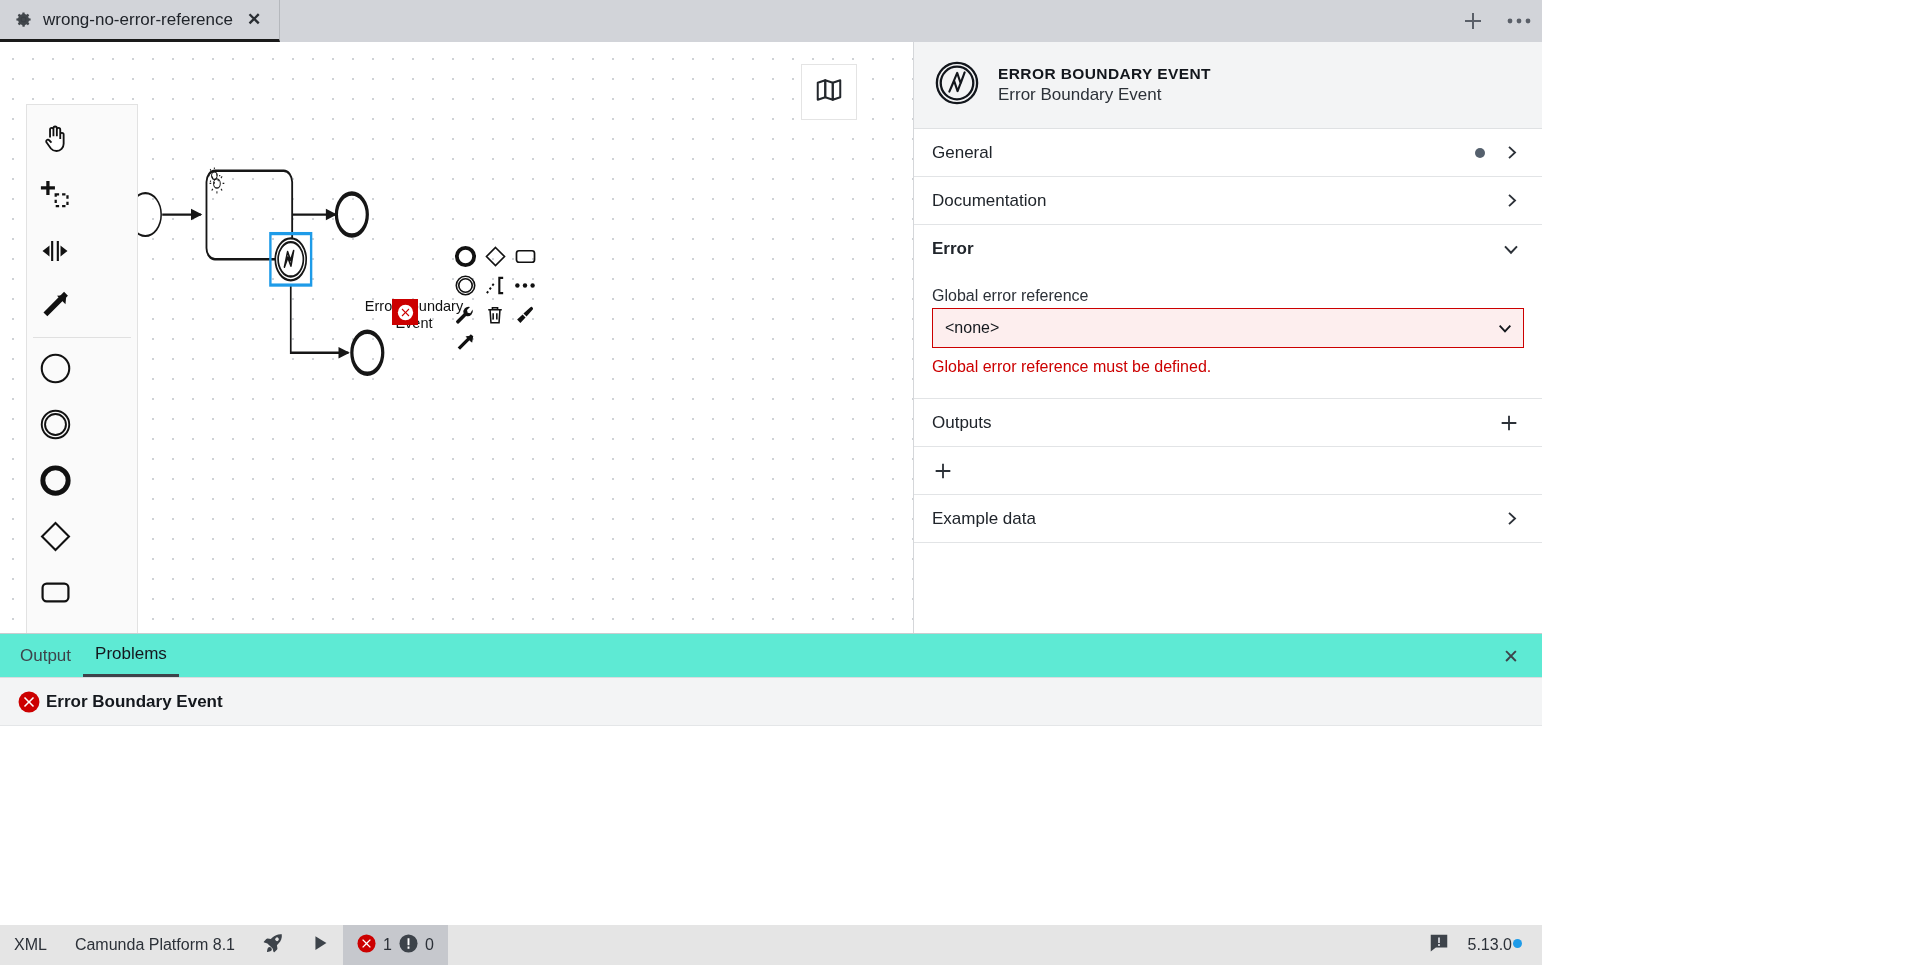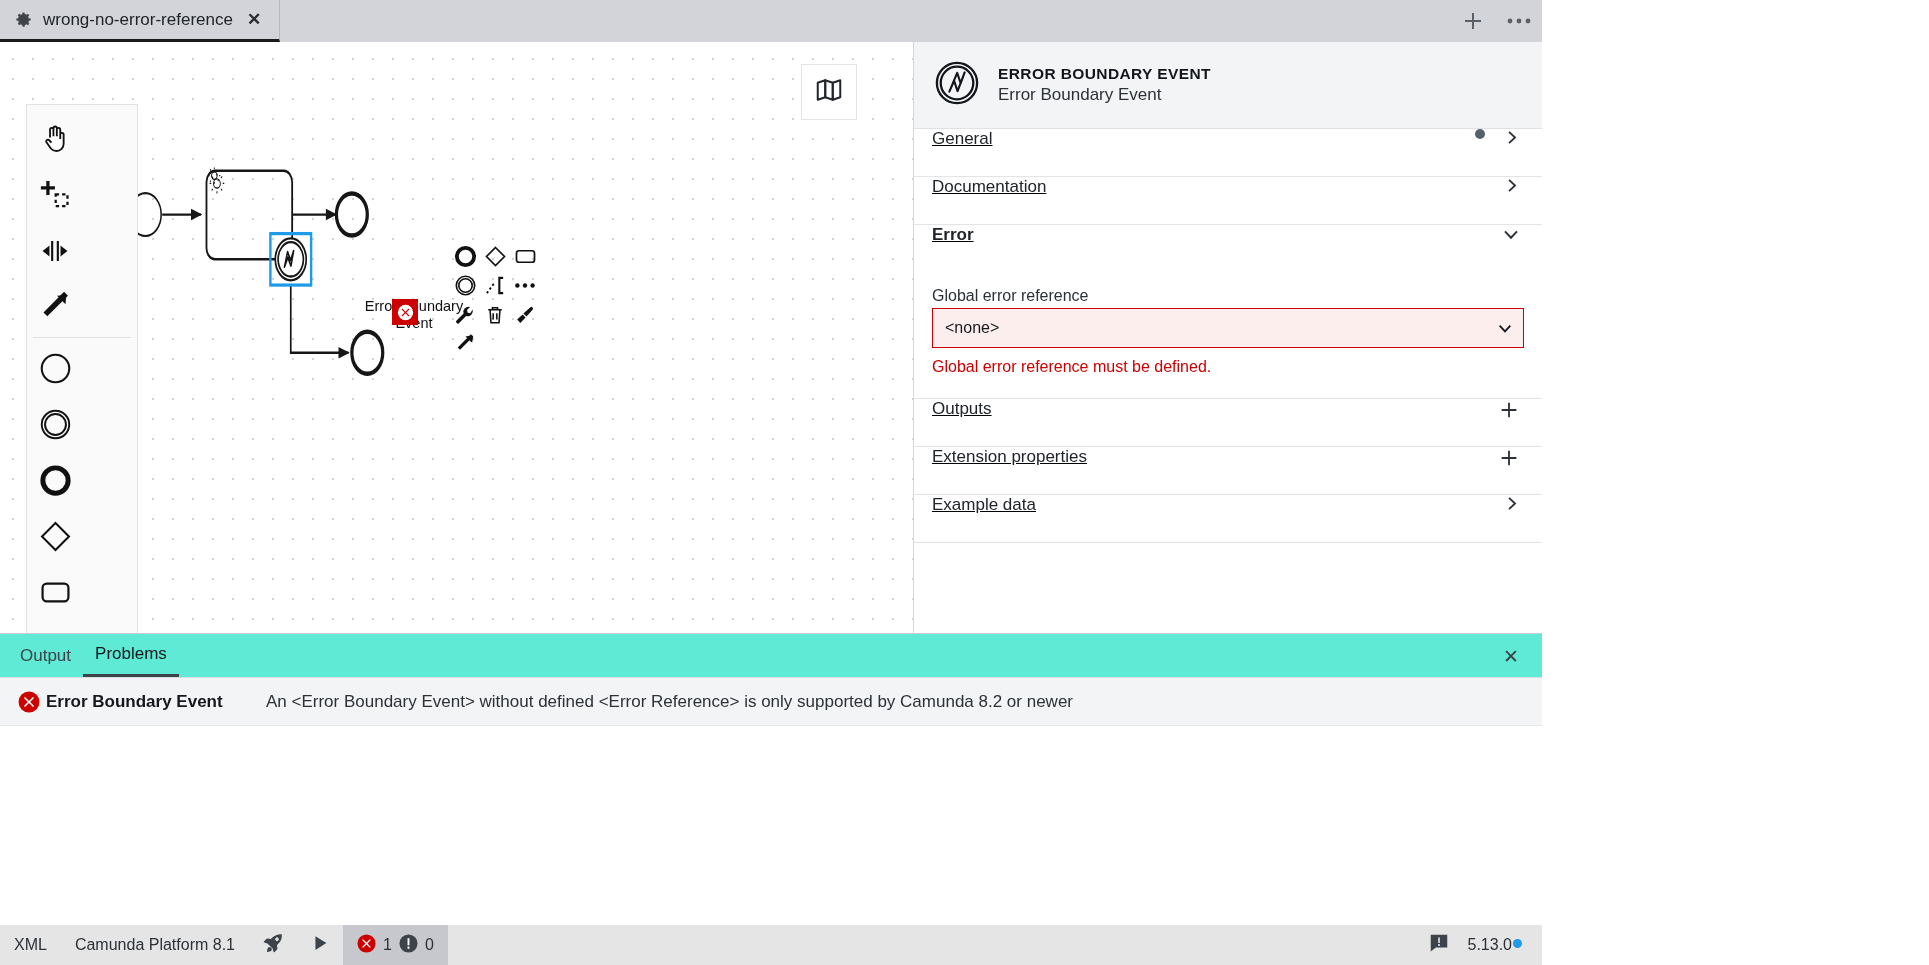--- a/index.html
+++ b/index.html
@@ -90,22 +90,22 @@
     padding: 18px 22px 18px 20px; background: #f3f4f5;
     border-bottom: 1px solid #dfe1e3;
   }
   .props-header-icon { flex: 0 0 auto; color: #12161c; }
   .props-title-kind {
     font-size: 15.5px; font-weight: bold; letter-spacing: .4px; color: #12161c; text-transform: uppercase;
   }
   .props-title-name { font-size: 17px; color: #2c3138; margin-top: 2px; }
 
   .group-head {
-    height: 48px; display: flex; align-items: flex-start; padding: 0 22px 0 18px;
-    border-bottom: 1px solid #e2e4e6; cursor: default; text-decoration: underline;
+    height: 48px; display: flex; align-items: center; padding: 0 22px 0 18px;
+    border-bottom: 1px solid #e2e4e6; cursor: default;
   }
   .group-head .g-label { font-size: 17px; color: #20252b; flex: 1 1 auto; }
   .group-head.open .g-label { font-weight: bold; }
   .g-dot { width: 10px; height: 10px; border-radius: 50%; background: #55606d; margin-right: 18px; }
   .g-chev { color: #2c3138; display: flex; align-items: center; }
   .g-plus { color: #2c3138; display: flex; align-items: center; font-size: 25px; line-height: 1; }
 
   .group-body { padding: 14px 18px 22px 18px; border-bottom: 1px solid #e2e4e6; }
   .field-label { font-size: 16px; color: #2c3138; margin-bottom: 3px; }
   .select-wrap { position: relative; }
@@ -432,21 +432,20 @@
       <div class="group-head">
         <span class="g-label">Outputs</span>
         <span class="g-plus">
           <svg width="22" height="22" viewBox="0 0 24 24">
               <path d="M11 4h2v7h7v2h-7v7h-2v-7H4v-2h7z" fill="currentColor"></path>
             </svg>
         </span>
       </div>
 
       <div class="group-head">
-        <span class="g-label">Extension properties</span>
         <span class="g-plus">
           <svg width="22" height="22" viewBox="0 0 24 24">
               <path d="M11 4h2v7h7v2h-7v7h-2v-7H4v-2h7z" fill="currentColor"></path>
             </svg>
         </span>
       </div>
 
       <div class="group-head">
         <span class="g-label">Example data</span>
         <span class="g-chev">
@@ -465,21 +464,20 @@
       <div class="log-close">✕</div>
     </div>
     <div class="problem-row">
       <span class="problem-icon">
         <svg width="22" height="22" viewBox="0 0 20 20">
           <circle cx="10" cy="10" r="9.5" fill="#cc0000"></circle>
           <path d="M6.4 5.4 10 9l3.6-3.6 1 1L11 10l3.6 3.6-1 1L10 11l-3.6 3.6-1-1L9 10 5.4 6.4z" fill="#fff"></path>
         </svg>
       </span>
       <span class="problem-title">Error Boundary Event</span>
-      <span class="problem-msg">An &lt;Error Boundary Event&gt; without defined &lt;Error Reference&gt; is only supported by Camunda 8.2 or newer</span>
     </div>
     <div class="log-body"></div>
   </div>
 
   <div class="statusbar">
     <div class="sb-item">XML</div>
     <div class="sb-item">Camunda Platform 8.1</div>
     <div class="sb-item icon-only">
       <span>
         <svg width="24" height="24" viewBox="0 0 24 24" fill="#3d434a">

